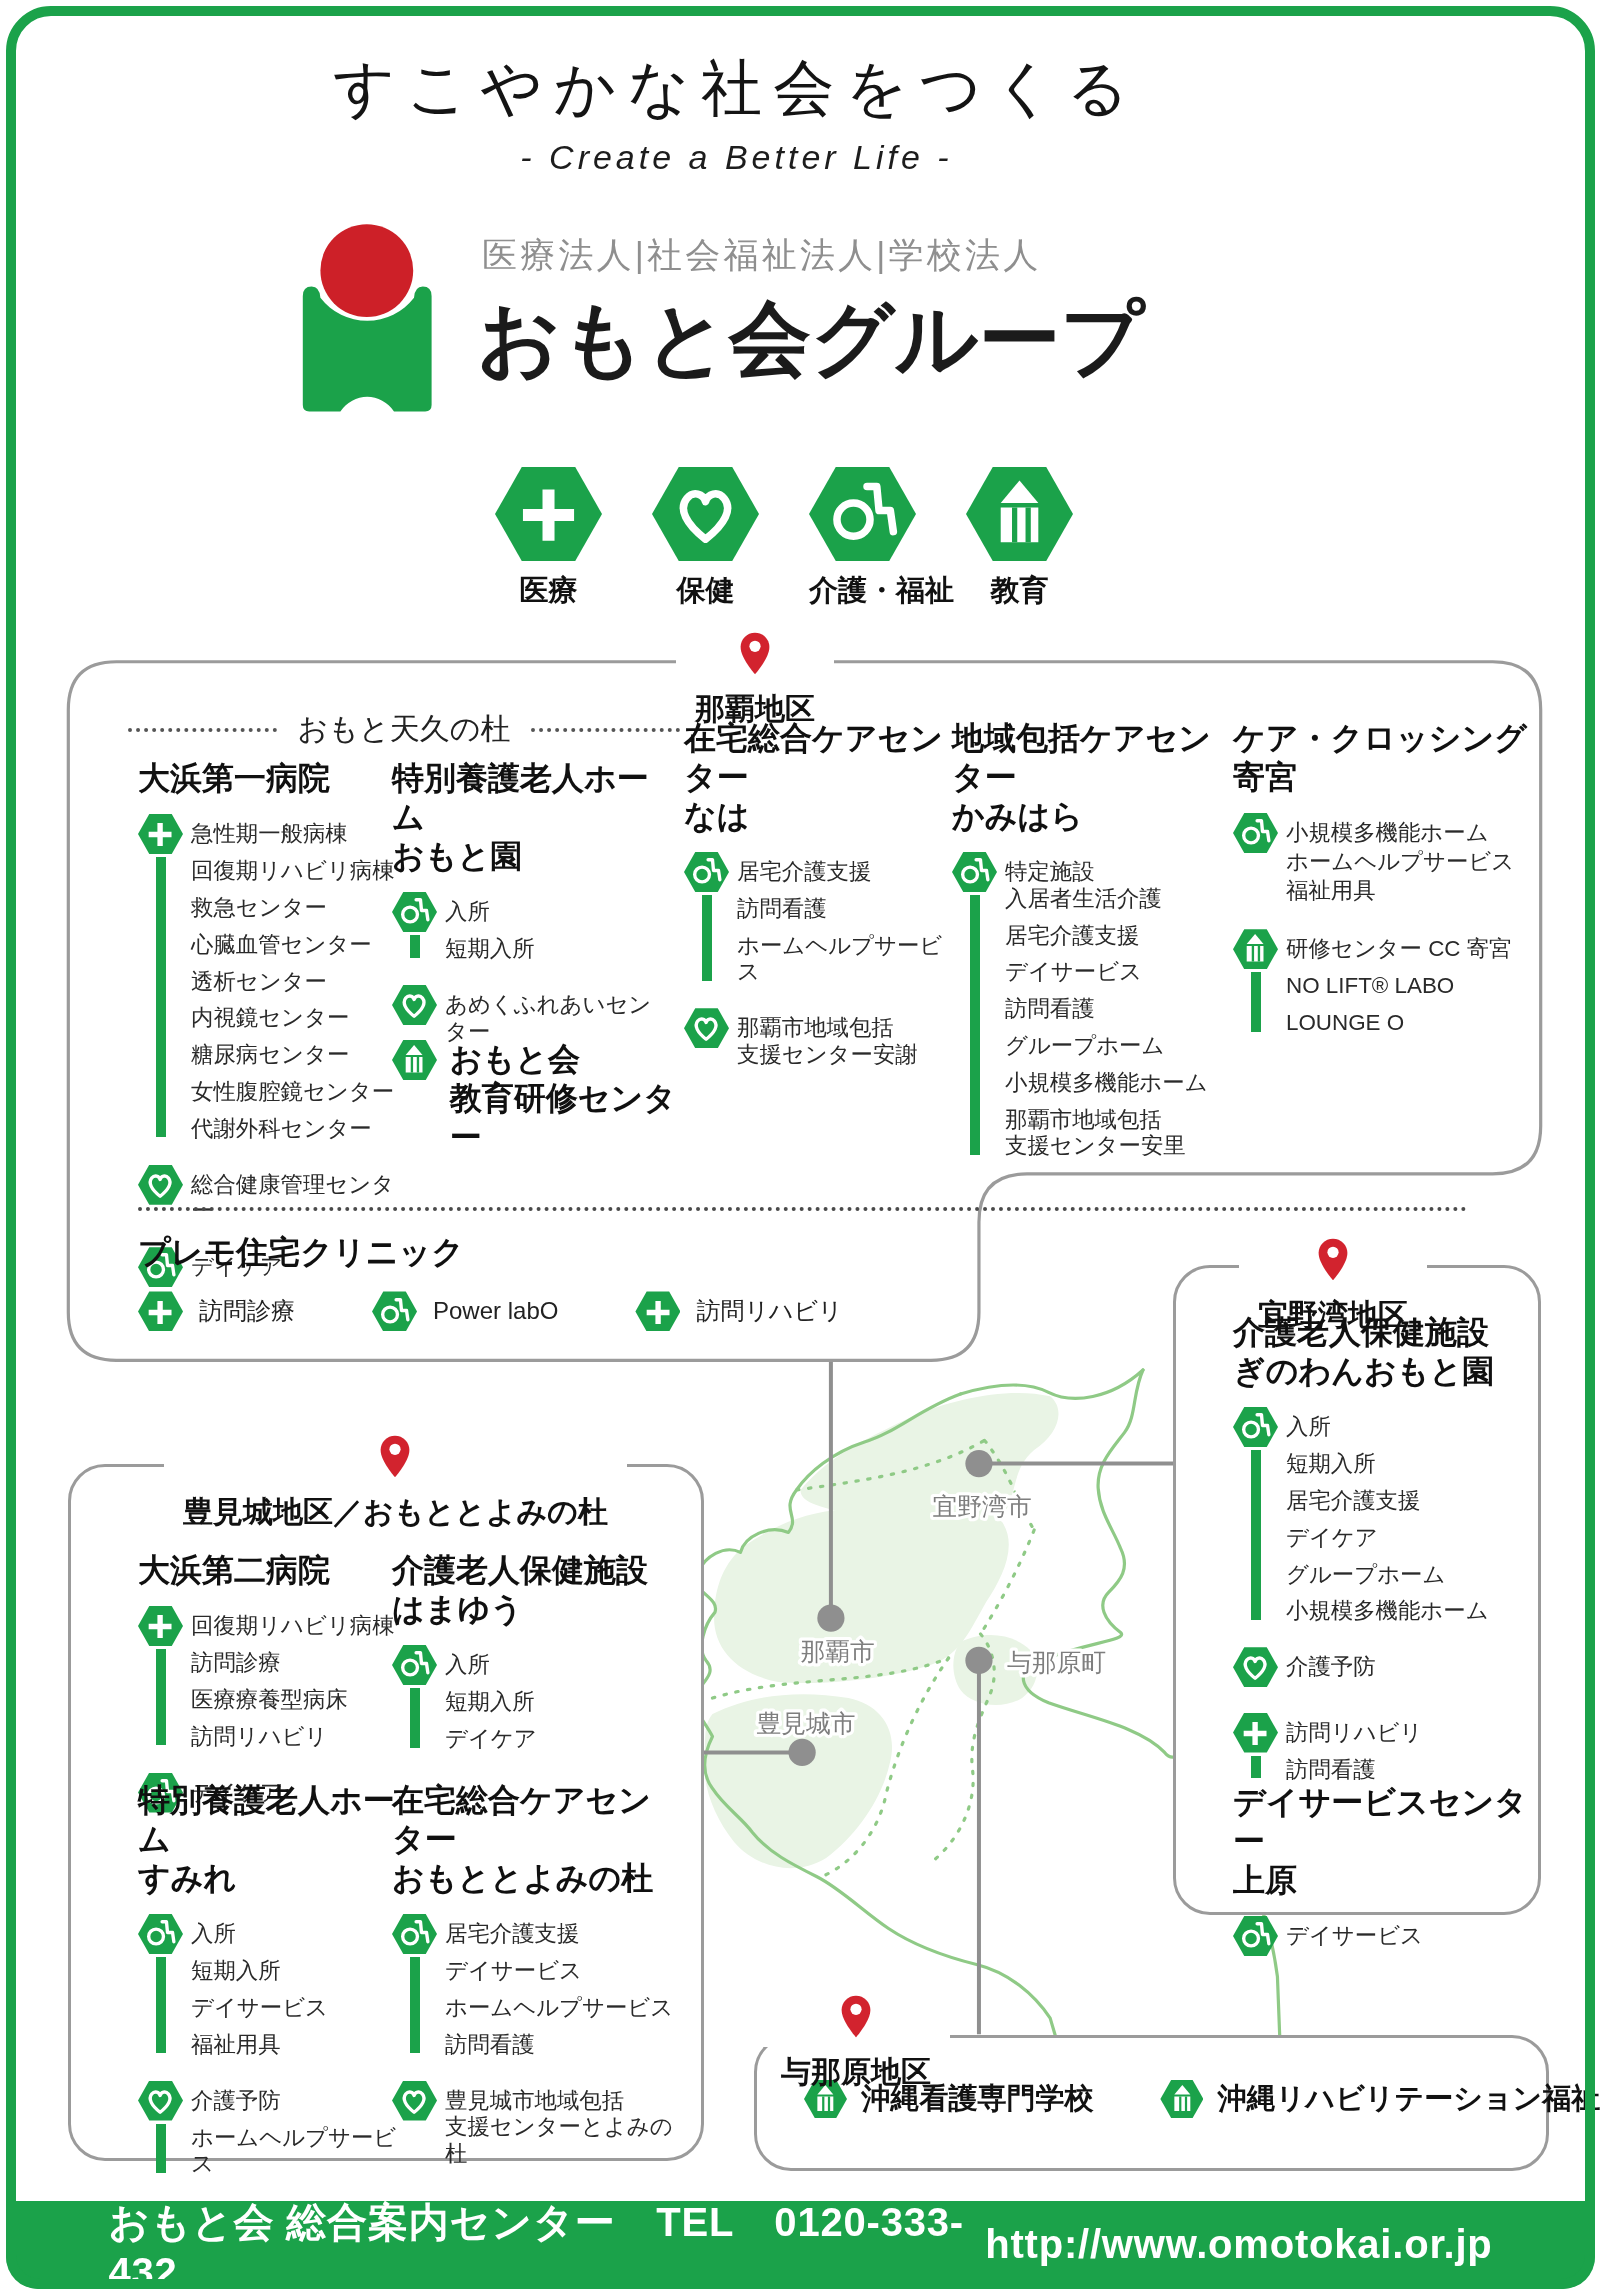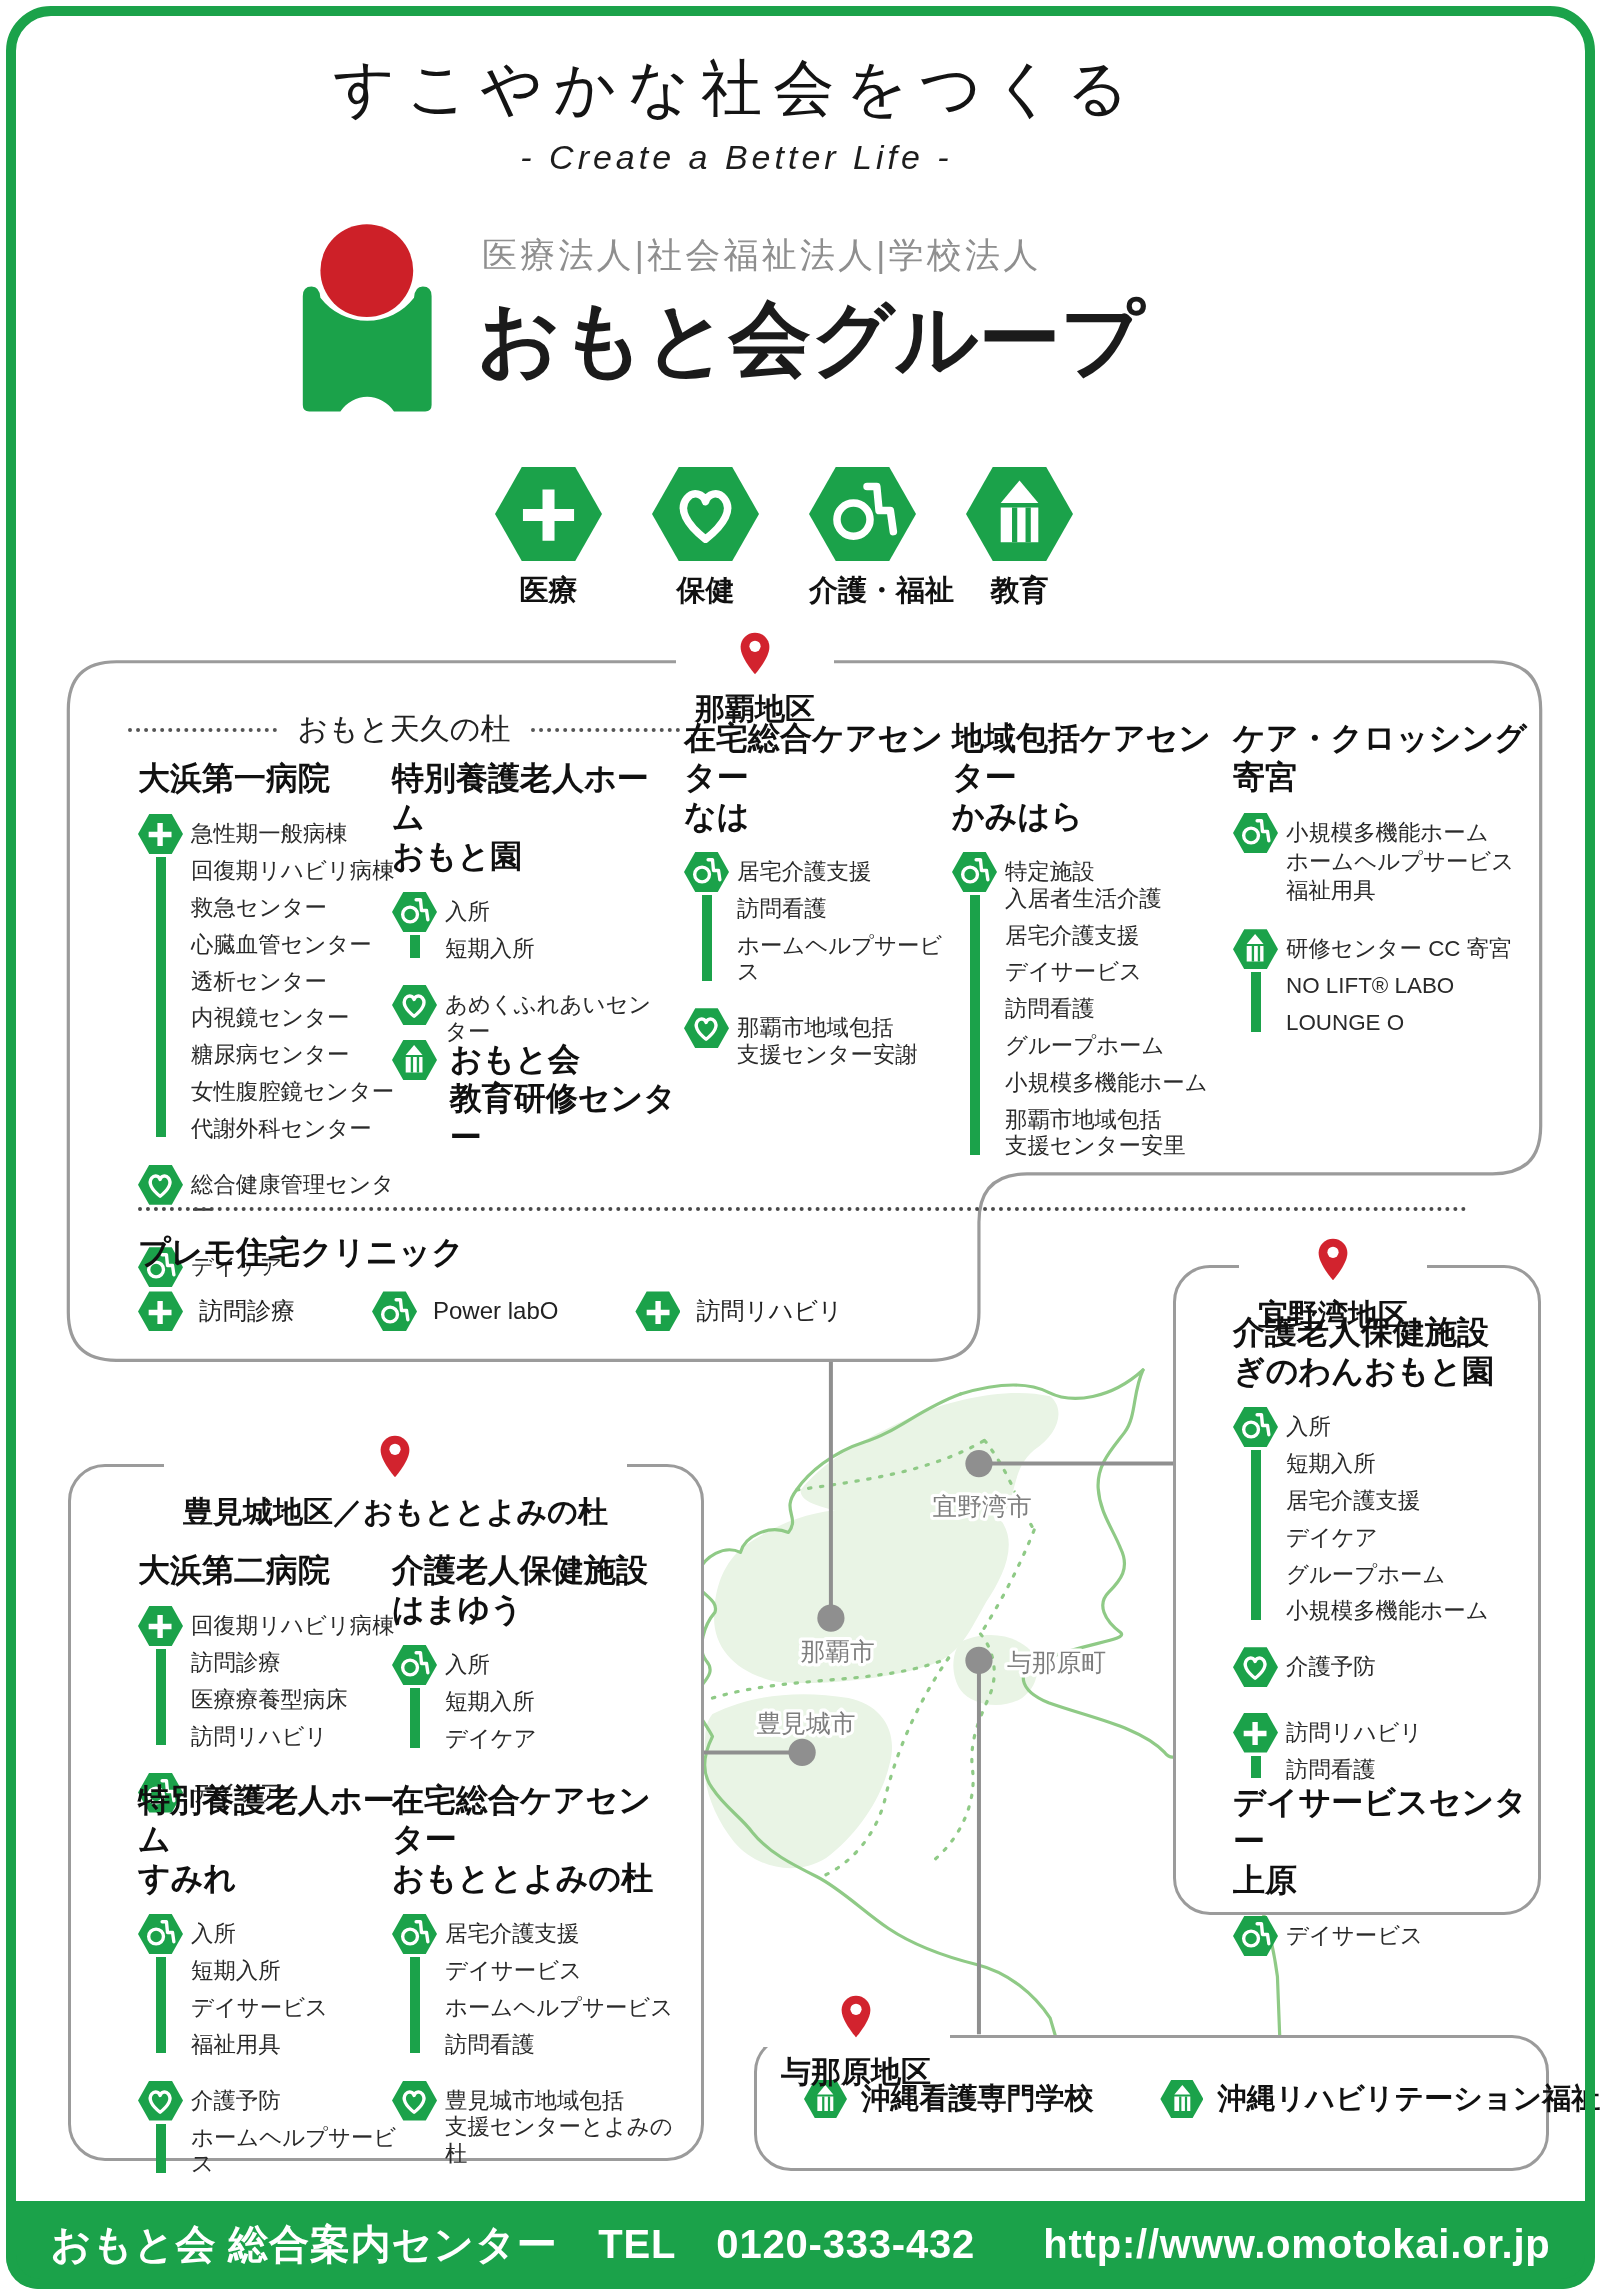--- a/index.html
+++ b/index.html
@@ -5,21 +5,21 @@
   html,body{margin:0;padding:0;background:#fff;}
   #page{position:relative;width:1601px;height:2295px;background:#fff;overflow:hidden;
         font-family:"Liberation Sans","DejaVu Sans",sans-serif;}
   svg{display:block;}
 
   
   .frame{position:absolute;inset:6.4px;border:10.4px solid #1ba24a;border-radius:45px 45px 34px 34px;
          z-index:6;pointer-events:none;}
   .footer{position:absolute;left:6.4px;right:6.4px;bottom:6.4px;top:2201px;background:#1ba24a;
           border-radius:0 0 32px 32px;z-index:5;display:flex;align-items:center;
-          justify-content:space-between;padding:0 44px;box-sizing:border-box;
+          justify-content:space-between;padding:0 102px;box-sizing:border-box;
           color:#fff;font-weight:bold;font-size:40px;letter-spacing:0.8px;}
 
   
   .tagline{position:absolute;left:0;top:48px;width:1473px;text-align:center;
            font-family:"DejaVu Serif","Liberation Serif",serif;font-size:61px;
            letter-spacing:11.2px;color:#141414;z-index:3;}
   .tagline-en{position:absolute;left:0;top:138px;width:1473px;text-align:center;
            font-style:italic;font-size:34px;letter-spacing:4px;color:#1d1d1d;z-index:3;}
   .corp{position:absolute;left:482px;top:232px;font-size:35px;color:#8f8f8f;
            letter-spacing:3.2px;z-index:3;}

